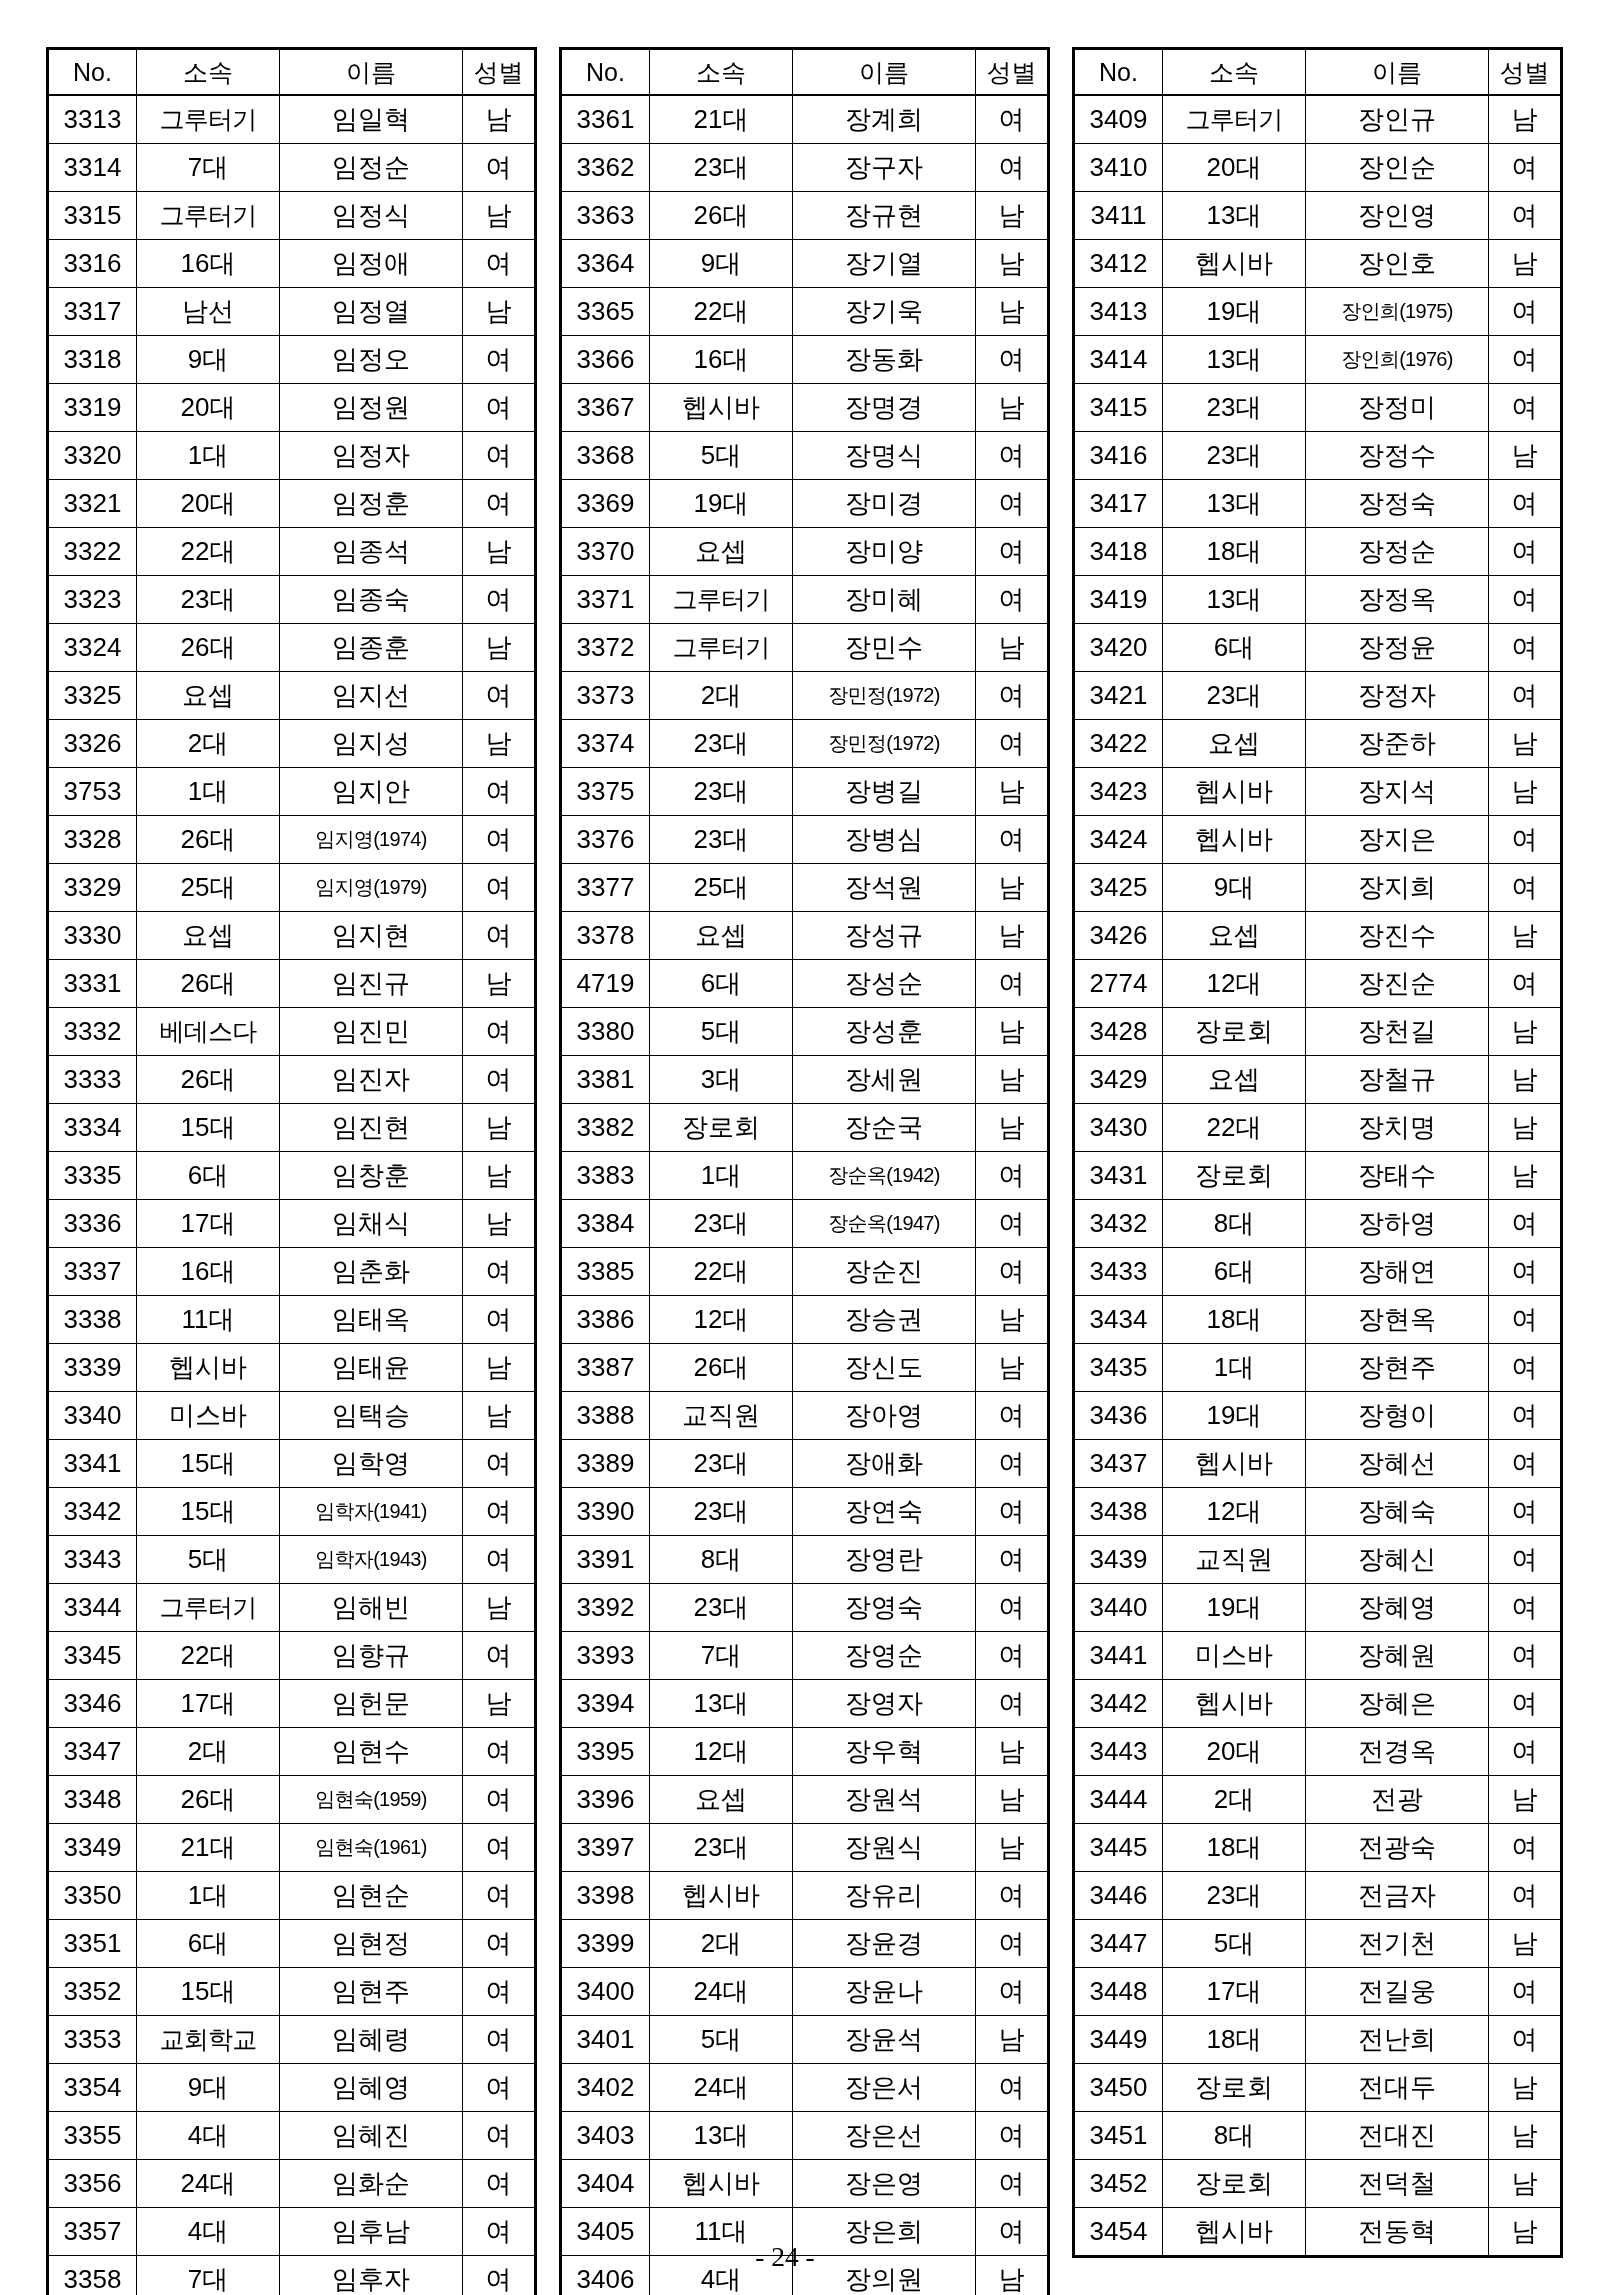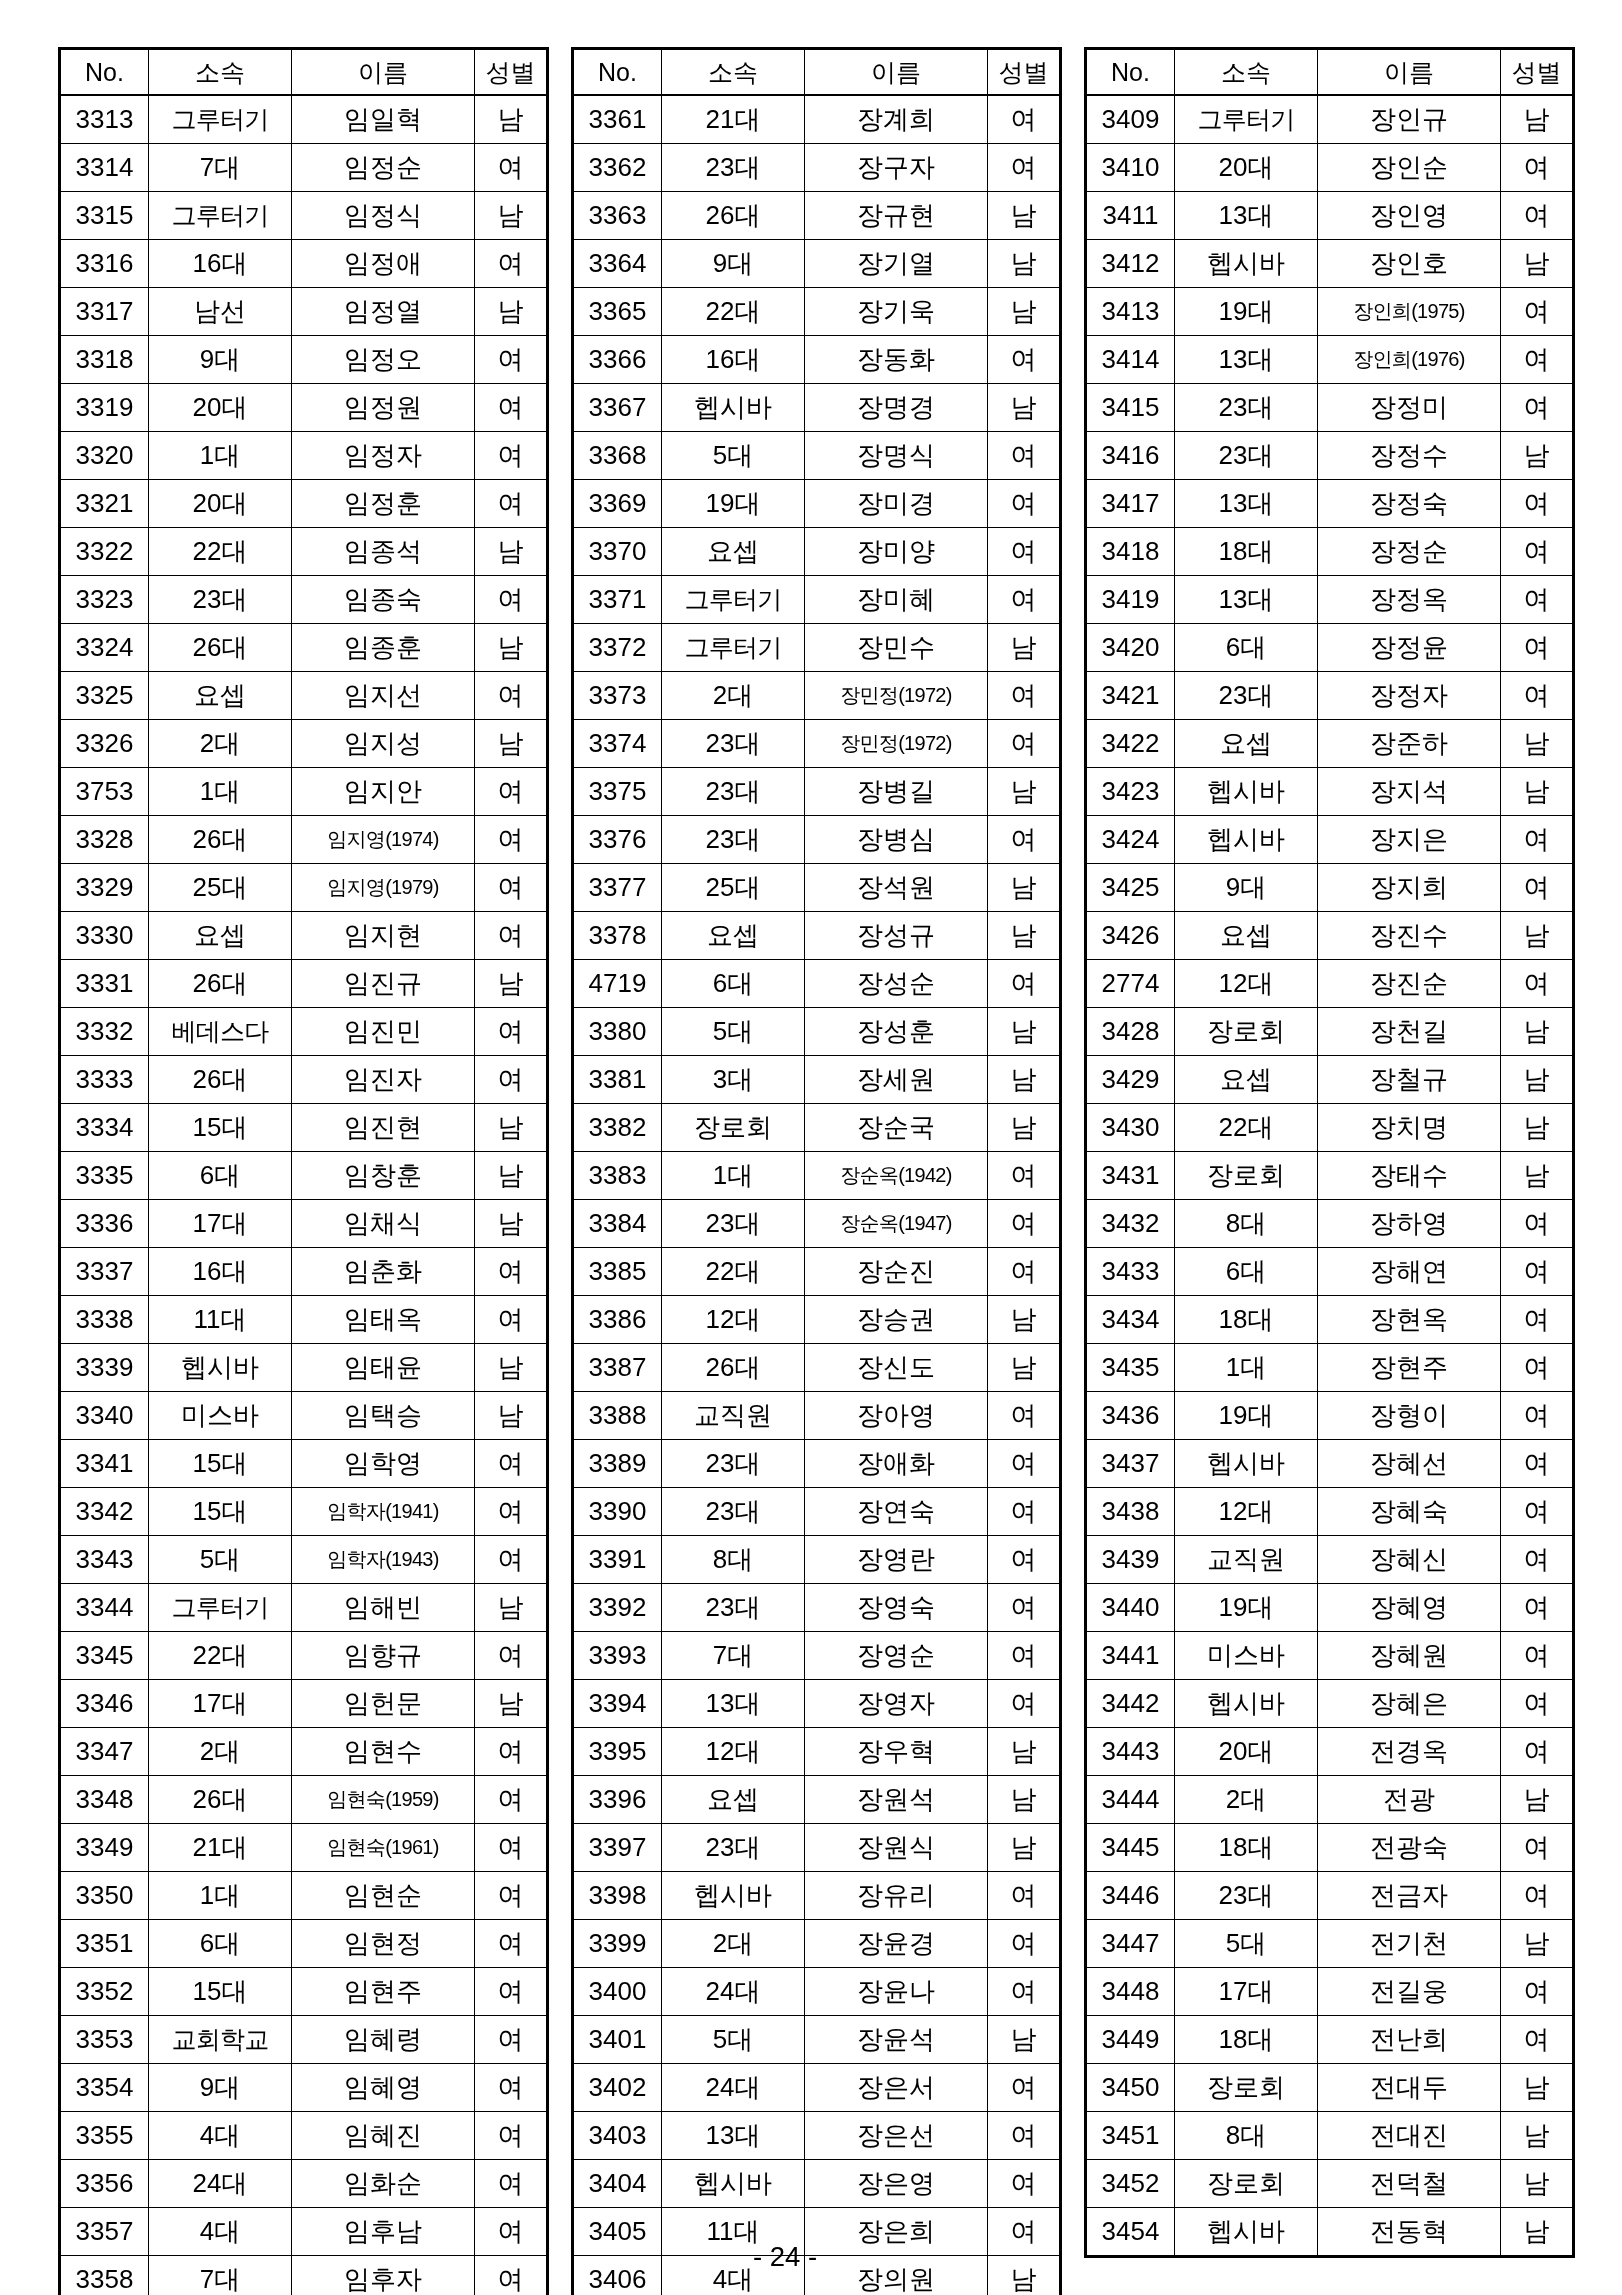--- a/index.html
+++ b/index.html
@@ -12,21 +12,21 @@
     height: 2295px;
     font-family: "Liberation Sans", "DejaVu Sans", sans-serif;
     color: #000000;
     position: relative;
     overflow: hidden;
   }
   .page {
     width: 1570px;
     height: 2295px;
     box-sizing: border-box;
-    padding: 47px 58px 0 58px;
+    padding: 47px 58px 0 46px;
     position: relative;
   }
   .columns {
     display: flex;
     flex-direction: row;
     justify-content: space-between;
     align-items: flex-start;
     gap: 22px;
   }
   table.roster {
@@ -72,21 +72,21 @@
   table.roster td.aff.wide { font-size: 25px; letter-spacing: -0.7px; }
   table.roster td.sex { font-size: 26px; }
 
   .page-number {
     position: absolute;
     left: 0;
     right: 0;
     bottom: 22px;
     text-align: center;
     font-size: 27.5px;
-    font-family: Liberation Sans, sans-serif;
+    font-family: Liberation Serif, serif;
   }
 </style>
 </head>
 <body>
 
 <div class="page">
   <div class="columns" id="columns">
       <table class="roster">
         <colgroup>
           <col class="c-no">

